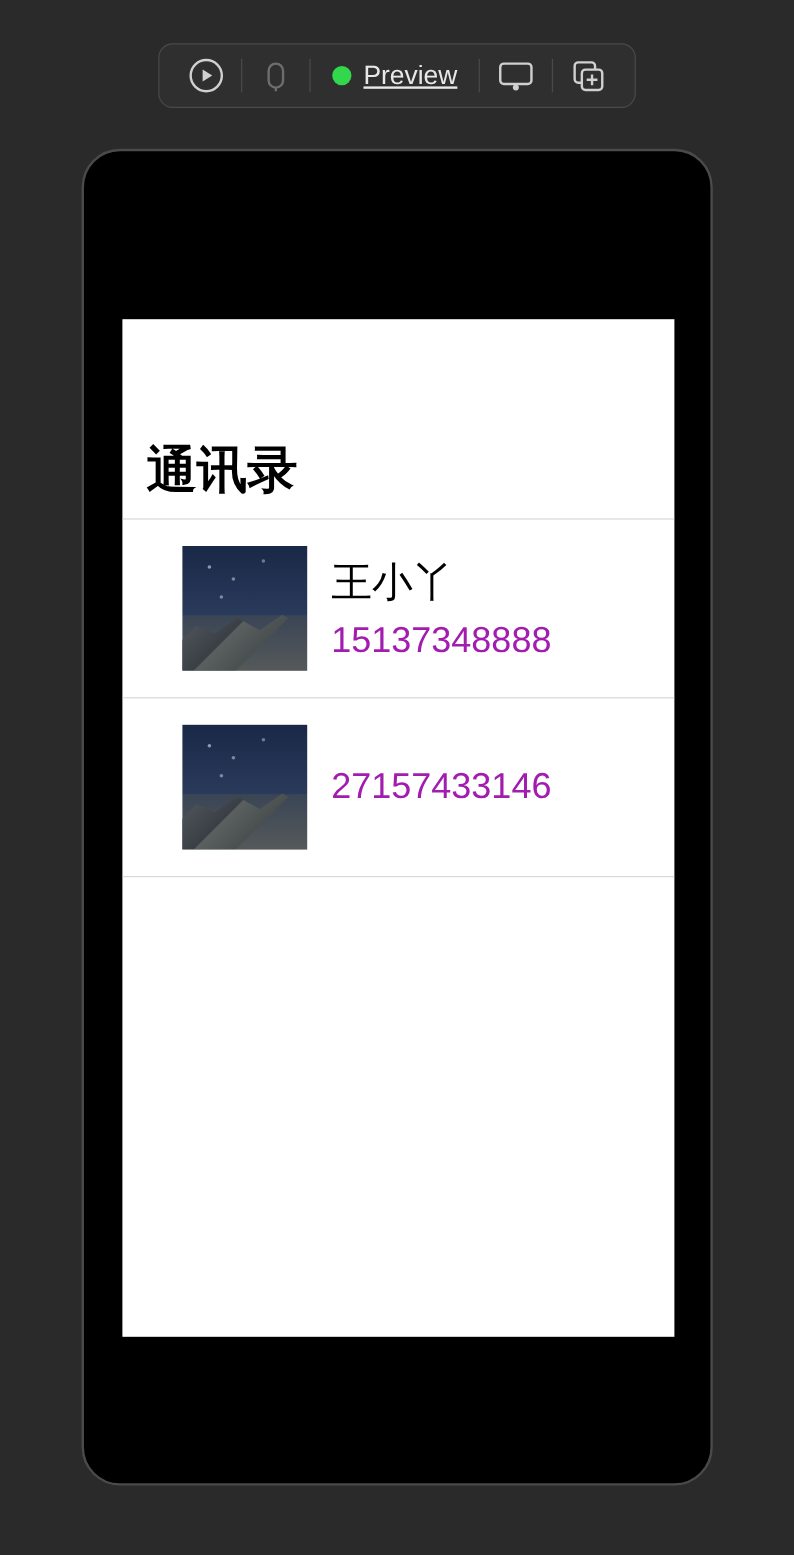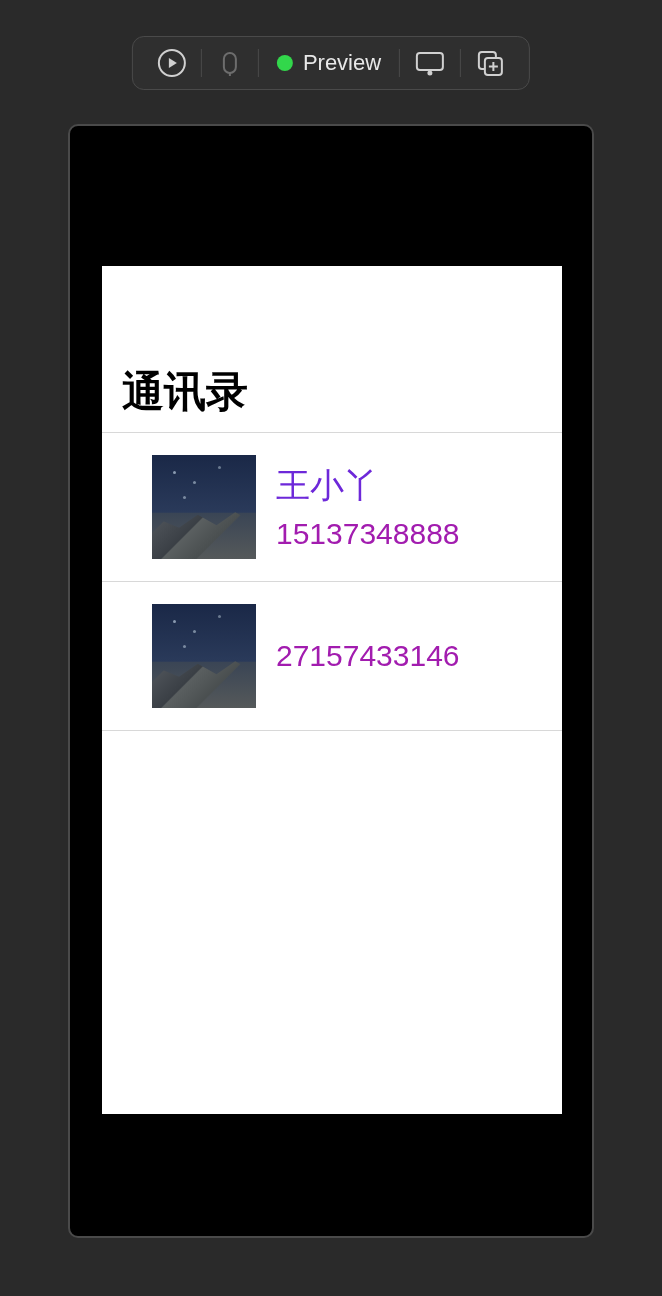--- a/index.html
+++ b/index.html
@@ -43,39 +43,40 @@
     }
     .preview-pill {
       display: flex;
       align-items: center;
       gap: 10px;
       padding: 0 14px;
       height: 40px;
       color: #e8e8e8;
       font-size: 22px;
       font-weight: 500;
+      text-decoration: underline;
     }
     .green-dot {
       width: 16px;
       height: 16px;
       border-radius: 50%;
       background: #32d74b;
     }
 
     
     .phone {
       position: absolute;
       top: 124px;
       left: 50%;
       transform: translateX(-50%);
       width: 526px;
       height: 1114px;
       background: #000;
       border: 2px solid #4a4a4a;
-      border-radius: 10px;
+      border-radius: 32px;
       overflow: hidden;
     }
     .phone-screen {
       position: absolute;
       top: 140px;
       left: 32px;
       right: 30px;
       bottom: 122px;
       background: #fff;
       overflow: hidden;
@@ -125,21 +126,21 @@
       background: linear-gradient(135deg, transparent 20%, #4a4f55 21%, #3a3f45 40%, #5a5f60 41%, #4a4f50 60%, transparent 61%);
       clip-path: polygon(0 45%, 15% 25%, 30% 40%, 45% 15%, 60% 35%, 75% 10%, 90% 30%, 100% 20%, 100% 100%, 0 100%);
     }
     .contact-info {
       display: flex;
       flex-direction: column;
       gap: 8px;
     }
     .contact-name {
       font-size: 34px;
-      color: #6d28d9;
+      color: #000000;
     }
     .contact-phone {
       font-size: 30px;
       color: #a21caf;
     }
 
     svg { display: block; }
   </style>
 </head>
 <body>

